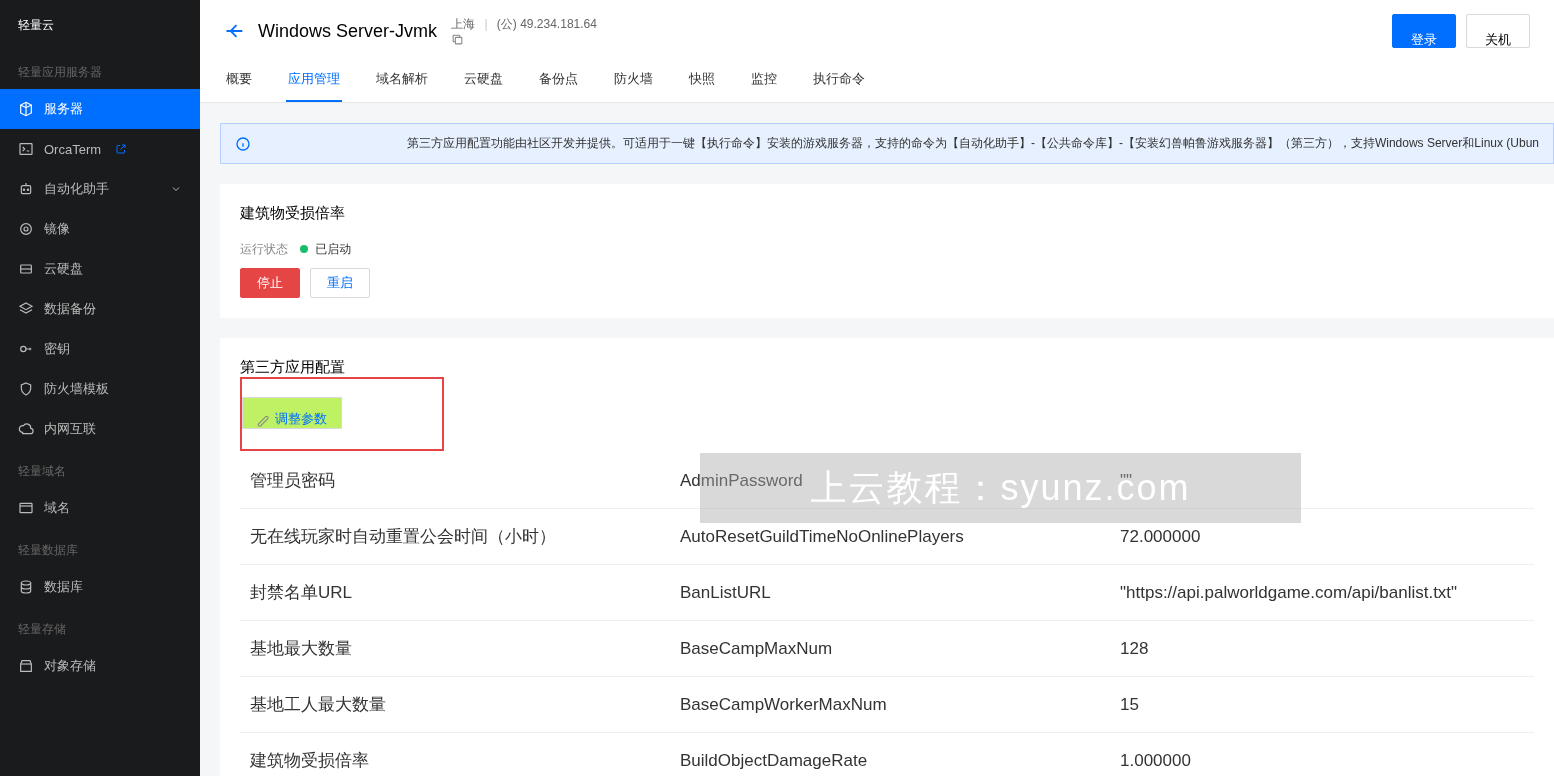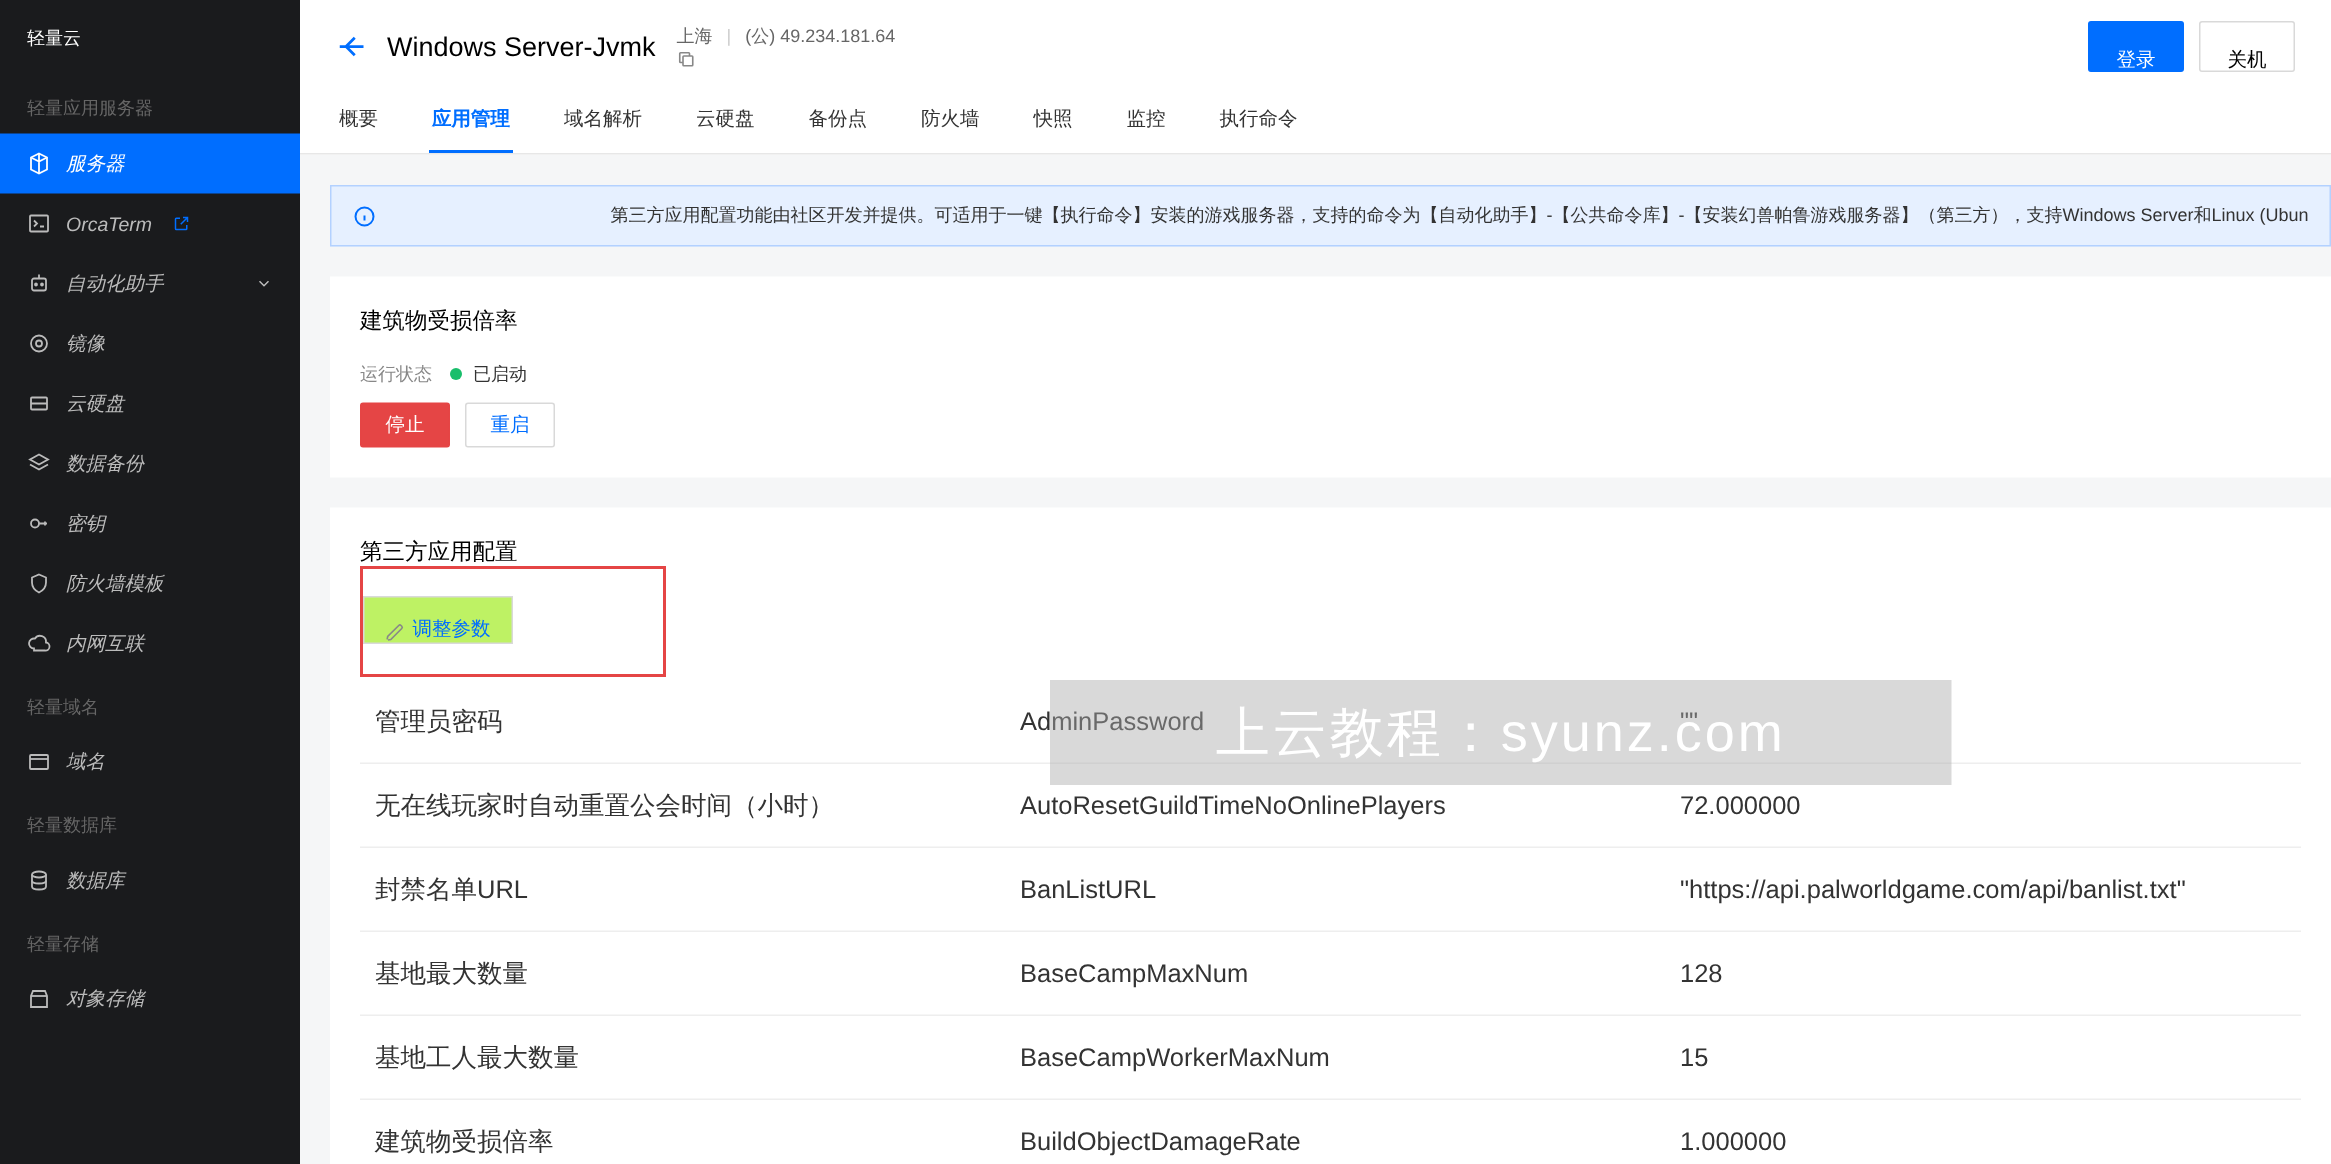--- a/index.html
+++ b/index.html
@@ -3,21 +3,21 @@
 <meta charset="utf-8">
 <style>
 * { margin: 0; padding: 0; box-sizing: border-box; }
 body { font-family: -apple-system, "Helvetica Neue", "PingFang SC", "Microsoft YaHei", sans-serif; font-size: 13px; color: #333; background: #fff; }
 .layout { display: flex; height: 100vh; overflow: hidden; }
 
 
 .sidebar { width: 200px; background: #1a1b1d; color: #bbb; display: flex; flex-direction: column; overflow-y: auto; }
 .sidebar-logo { height: 50px; display: flex; align-items: center; padding: 0 18px; color: #fff; font-size: 12px; font-weight: 500; }
 .sidebar-group-title { padding: 14px 18px 8px; font-size: 12px; color: #666; }
-.sidebar-item { display: flex; align-items: center; height: 40px; padding: 0 18px; color: #bbb; cursor: pointer; font-size: 13px; gap: 10px; font-style: italic; }
+.sidebar-item { display: flex; align-items: center; height: 40px; padding: 0 18px; color: #bbb; cursor: pointer; font-size: 13px; gap: 10px; }
 .sidebar-item.active { background: #006eff; color: #fff; }
 .sidebar-item .icon { width: 16px; height: 16px; display: inline-flex; align-items: center; justify-content: center; flex-shrink: 0; }
 .sidebar-item .ext-icon { margin-left: 4px; width: 12px; height: 12px; }
 .sidebar-item .chev { margin-left: auto; }
 
 
 .main { flex: 1; display: flex; flex-direction: column; overflow: hidden; background: #f5f6f7; }
 .main-header { background: #fff; padding: 14px 24px 0; border-bottom: 1px solid #e7e7e7; }
 .header-top { display: flex; align-items: center; gap: 14px; padding-bottom: 12px; }
 .back-icon { width: 20px; height: 20px; color: #006eff; cursor: pointer; }
@@ -27,21 +27,21 @@
 .copy-icon { width: 13px; height: 13px; color: #888; cursor: pointer; margin-left: 4px; }
 .header-actions { margin-left: auto; display: flex; gap: 10px; }
 .btn { height: 32px; padding: 16px 18px; border: 1px solid #d9d9d9; background: #fff; font-size: 13px; cursor: pointer; border-radius: 2px; }
 .btn-primary { background: #006eff; border-color: #006eff; color: #fff; }
 .btn-danger { background: #e54545; border-color: #e54545; color: #fff; }
 .btn-weak { background: #fff; color: #006eff; border-color: #d9d9d9; }
 .btn-sm { height: 30px; padding: 0 16px; }
 
 .tabs { display: flex; gap: 32px; }
 .tab { padding: 10px 2px 12px; color: #333; cursor: pointer; font-size: 13px; border-bottom: 2px solid transparent; }
-.tab.active { color: #006eff; border-bottom-color: #006eff; font-weight: 700; }
+.tab.active { color: #006eff; border-bottom-color: #006eff; font-weight: 400; }
 
 .main-body { flex: 1; overflow-y: auto; padding: 20px 0 20px 20px; position: relative; }
 
 .alert { background: #e6f0ff; border: 1px solid #b3d1ff; padding: 10px 14px; margin: 0 0 20px 0; display: flex; align-items: flex-start; gap: 10px; color: #333; font-size: 12px; line-height: 1.6; justify-content: space-between; }
 .alert-icon { width: 16px; height: 16px; flex-shrink: 0; margin-top: 2px; }
 
 .card { background: #fff; padding: 20px 20px; margin-bottom: 20px; }
 .card-title { font-size: 15px; font-weight: 500; color: #000; margin-bottom: 18px; }
 .status-row { display: flex; align-items: center; gap: 12px; margin-bottom: 10px; font-size: 12px; }
 .status-label { color: #888; }

